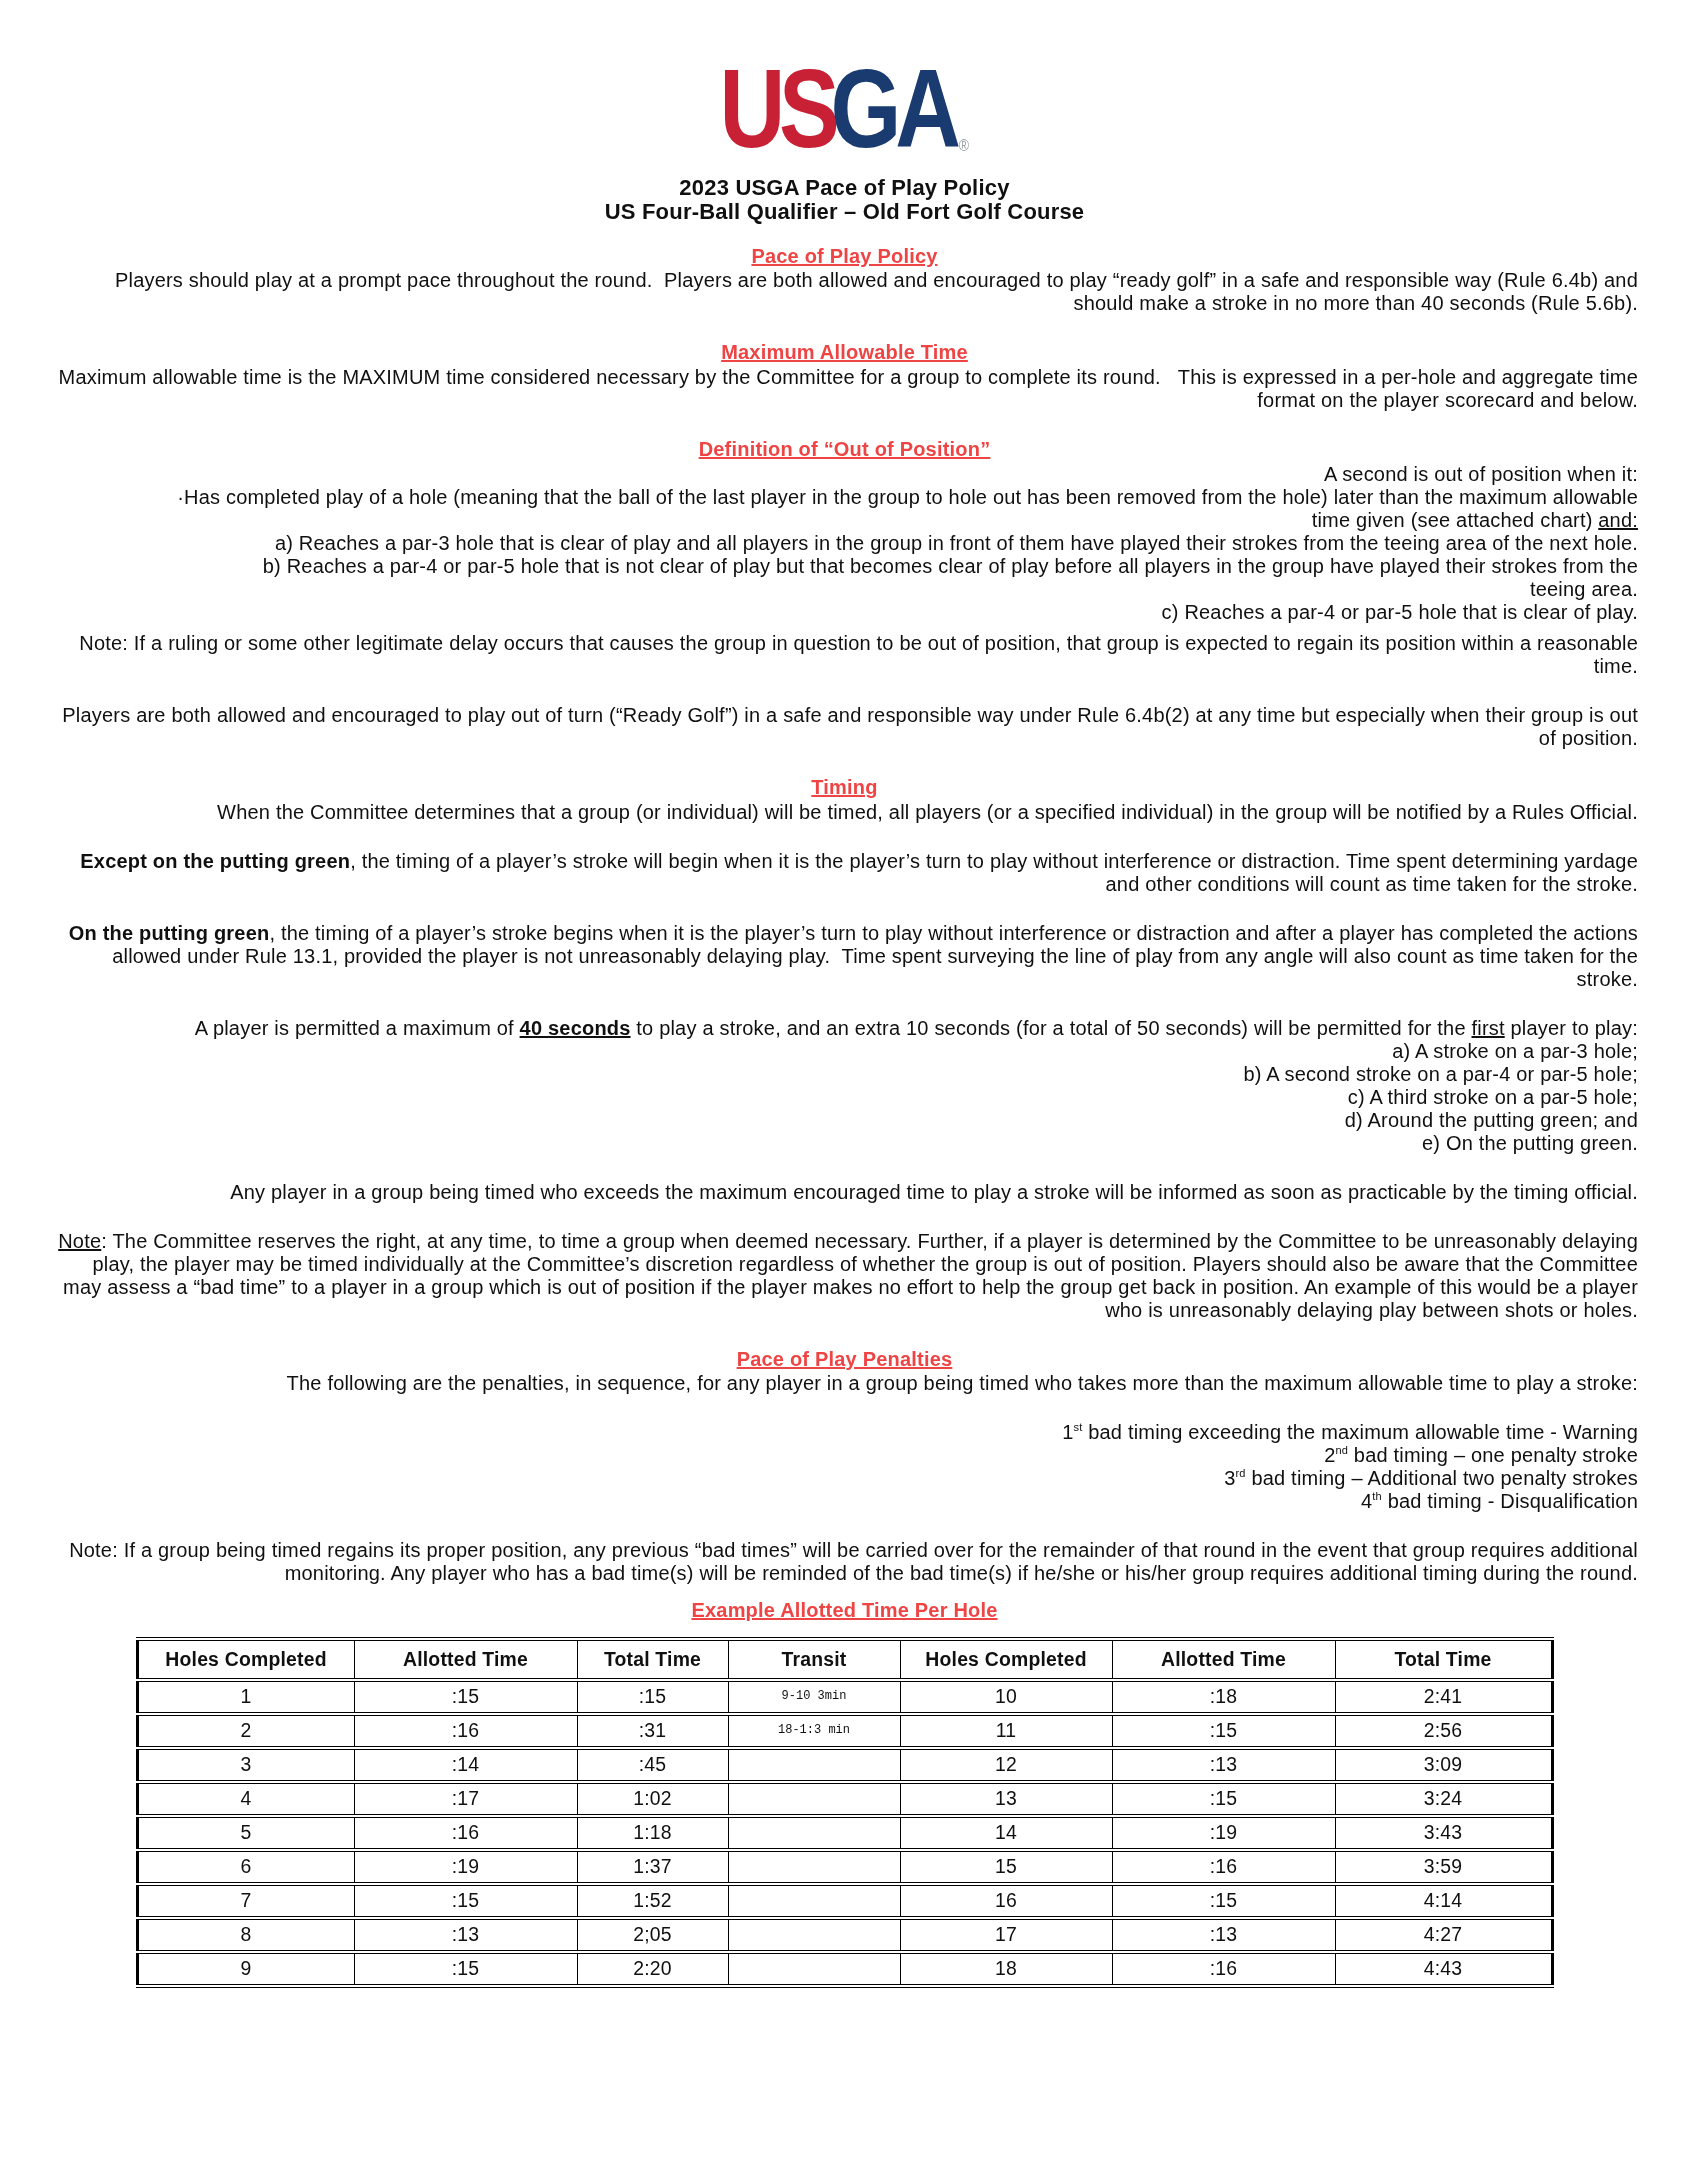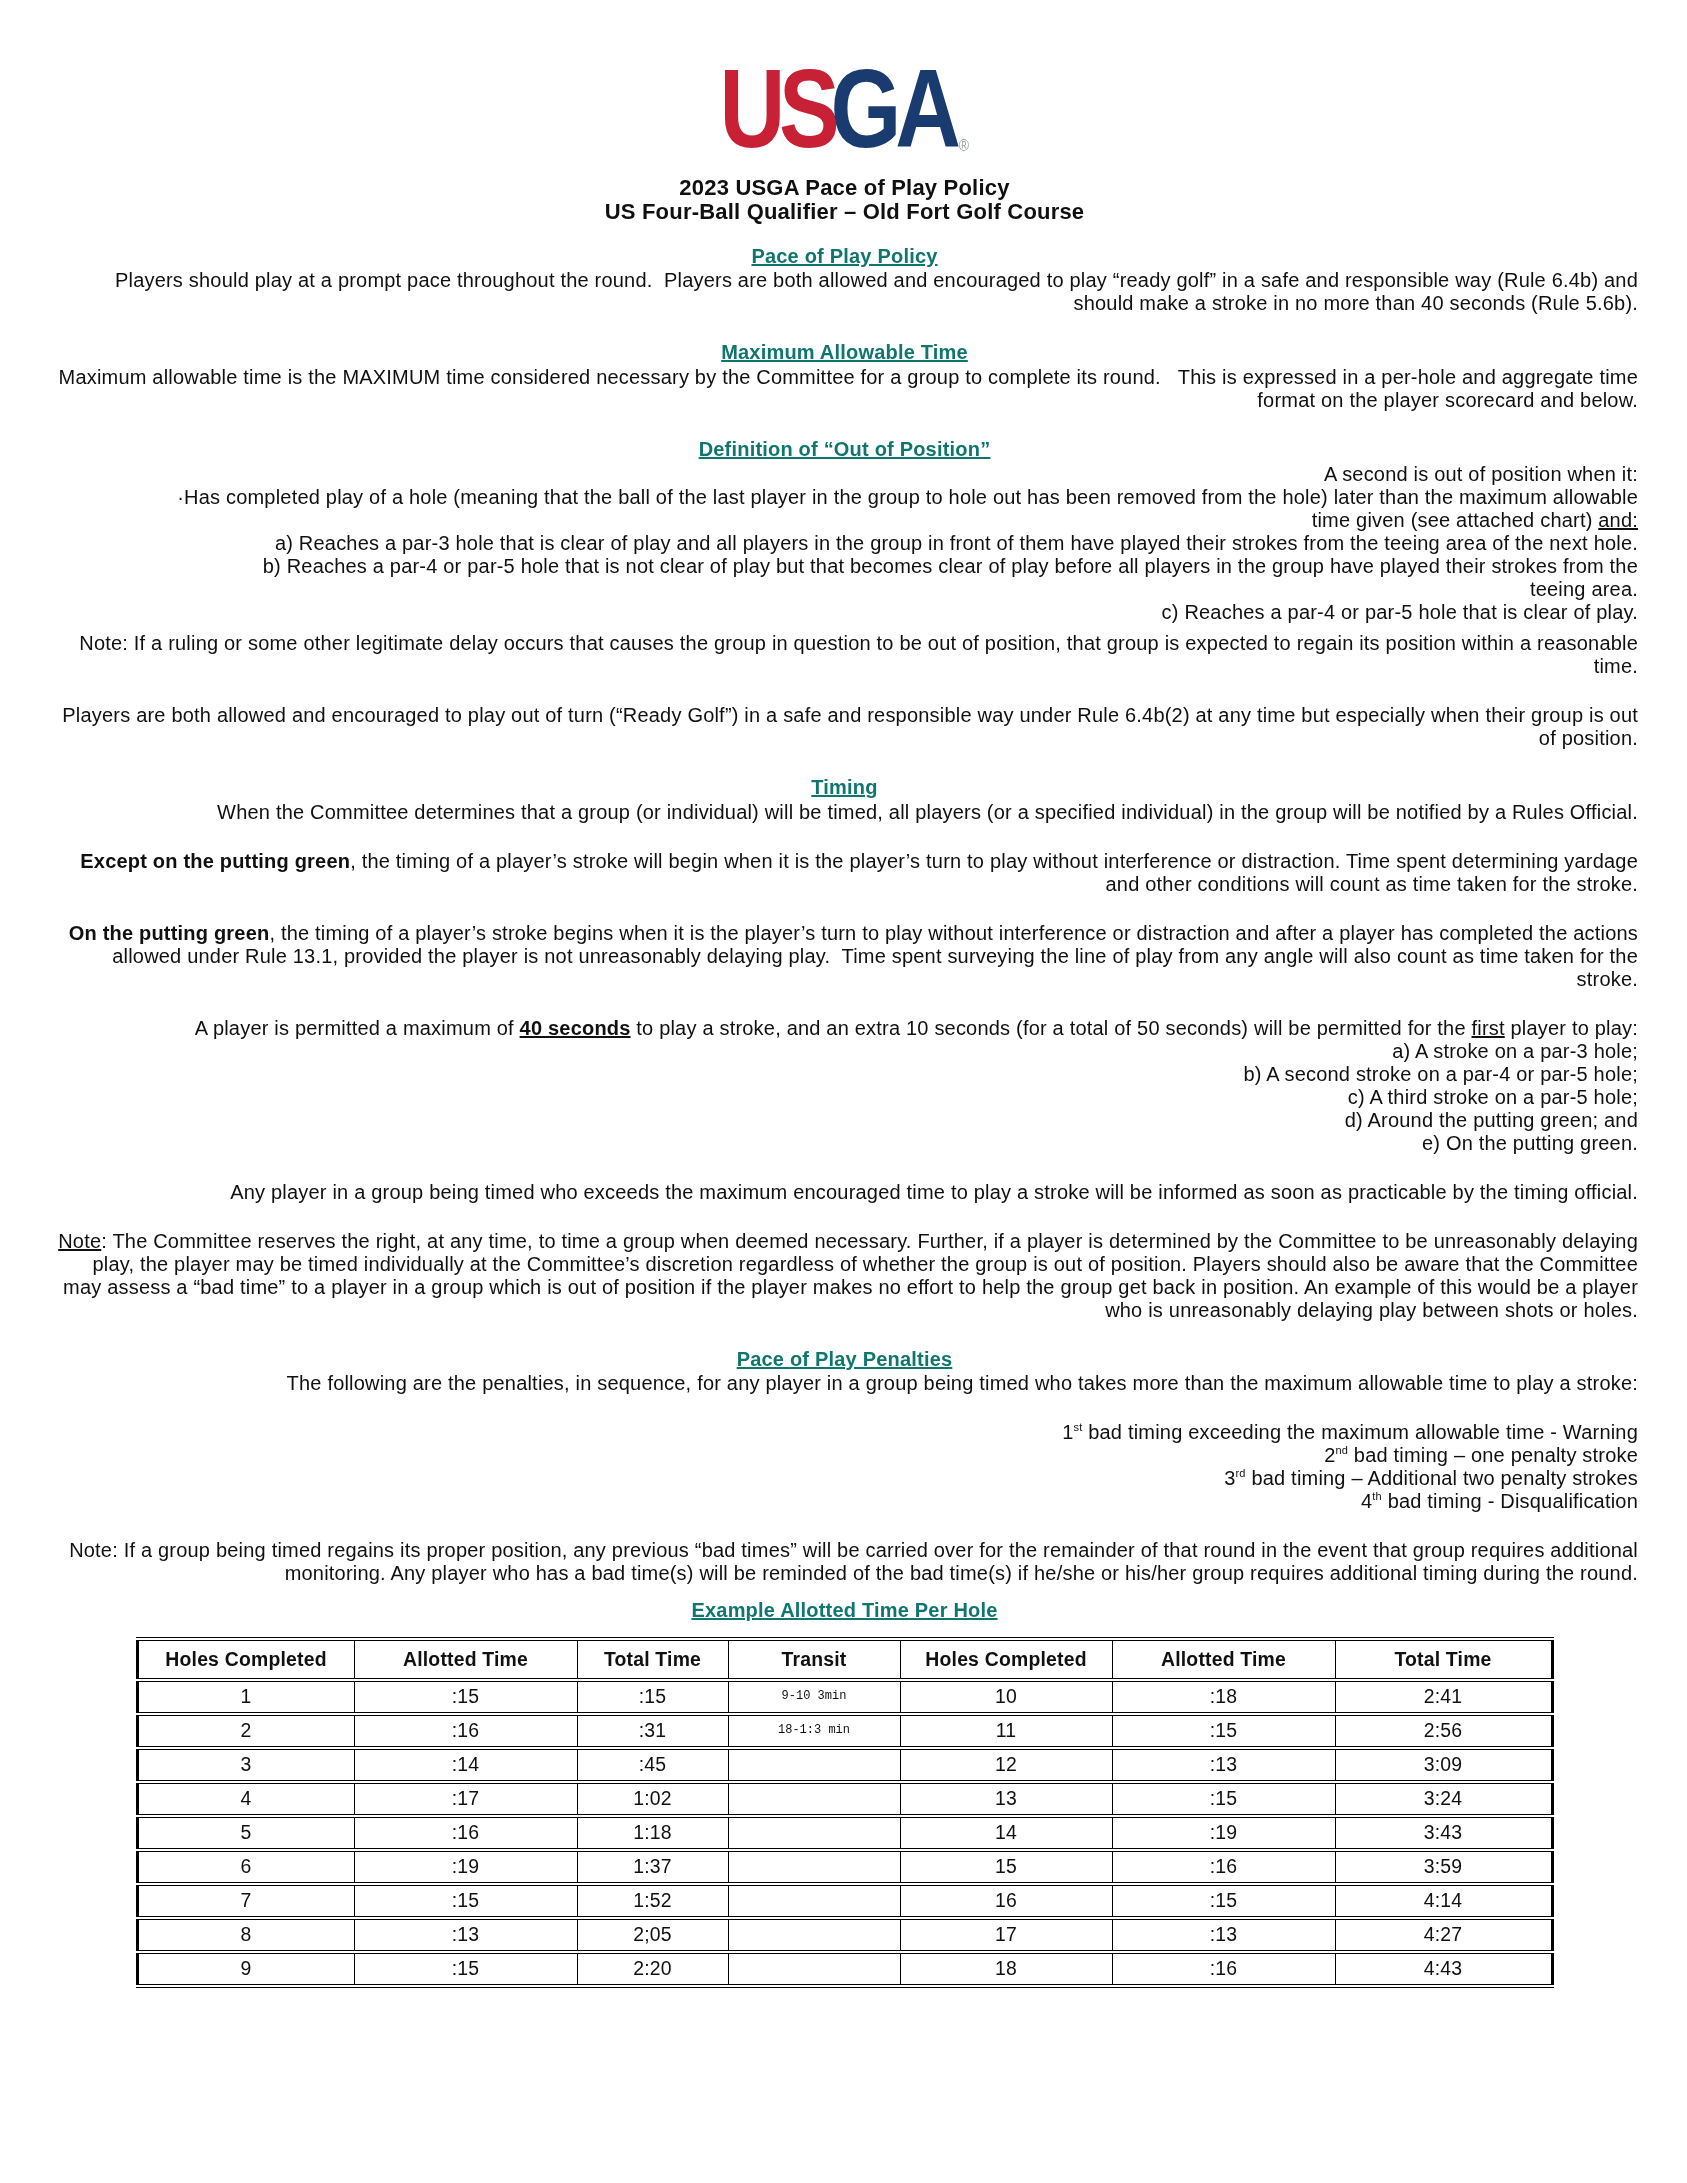--- a/index.html
+++ b/index.html
@@ -23,21 +23,21 @@
   .logo-mark { display:flex; align-items:flex-end; transform:scaleX(0.82); transform-origin:center bottom; }
   .logo-us, .logo-ga { font-size:111px; line-height:0.86; font-weight:bold; letter-spacing:-7.6px; }
   .logo-us { color:#c82135; }
   .logo-ga { color:#1a3b70; margin-left:-3.4px; }
   .logo-reg { font-size:17px; color:#9aa0a8; margin-left:5px; padding-bottom:3.4px; line-height:1; }
 
   
   .doc-title { text-align:center; font-weight:bold; font-size:22px; line-height:24.5px; }
   .doc-title.first { margin-top:18.6px; }
   .h {
-    font-weight:bold; color:#0f766e; text-align:center;
+    font-weight:bold; color:#ef4444; text-align:center;
     text-decoration:underline; margin:26px 0 1.7px 0;
     font-size:20px;
   }
   .h.first { margin-top:20px; }
   .h.table-h { margin-top:13.5px; }
 
   
   p { margin:0; white-space:pre-wrap;text-align:right; }
   .para { margin-top:26px; }
   .note-tight { margin-top:8.4px; }

